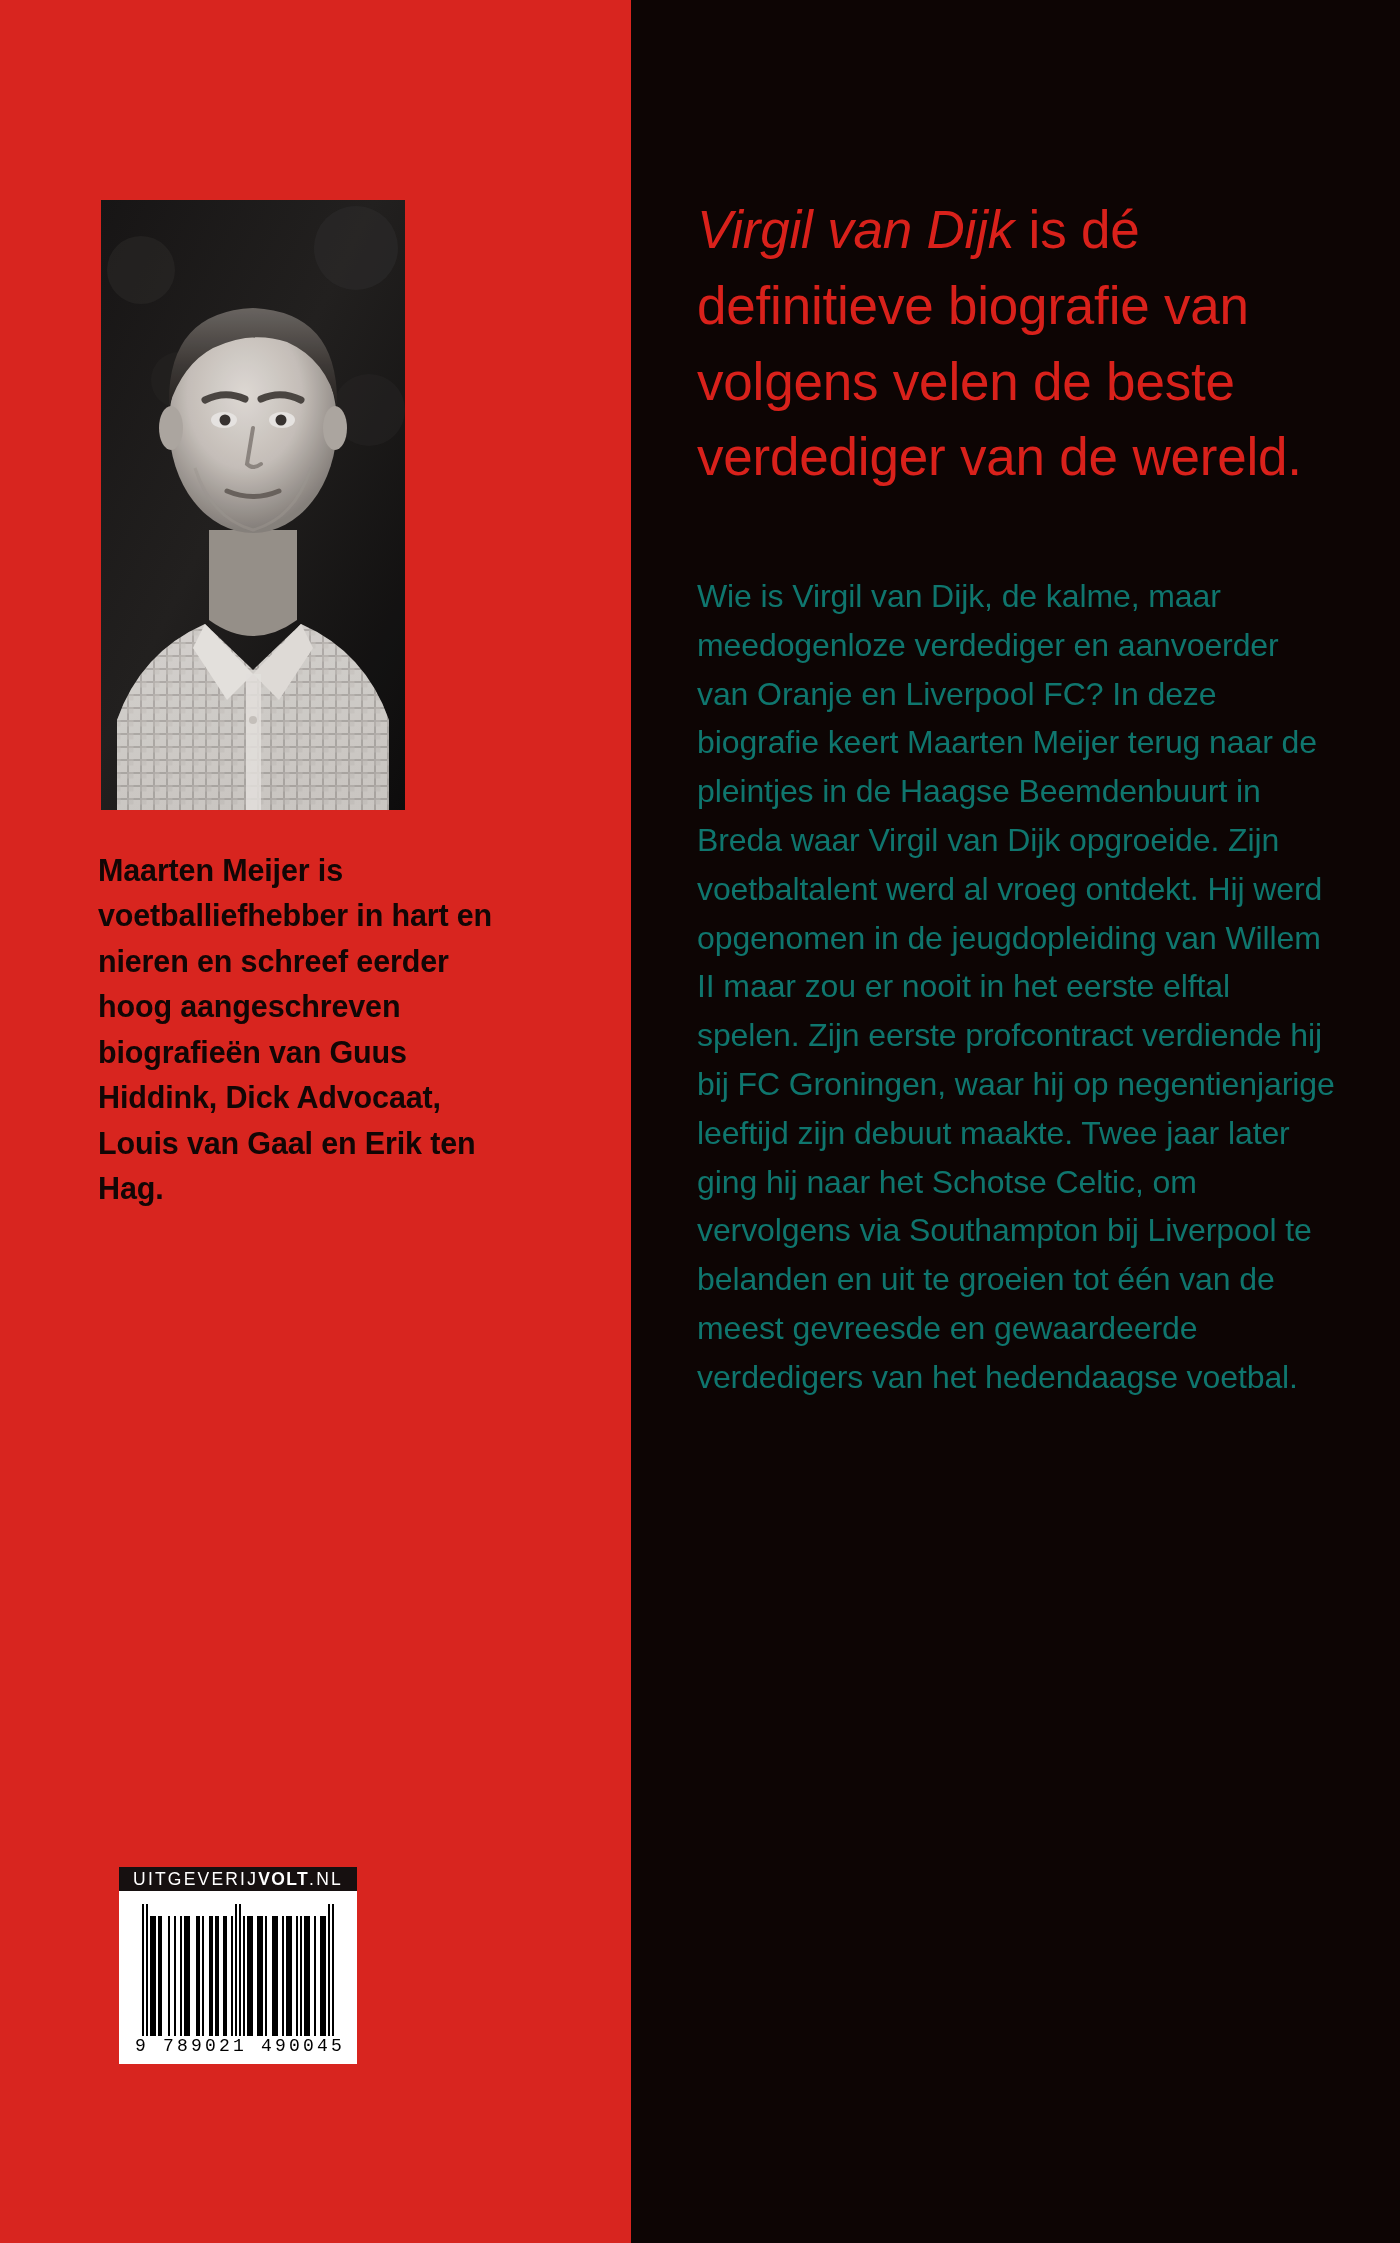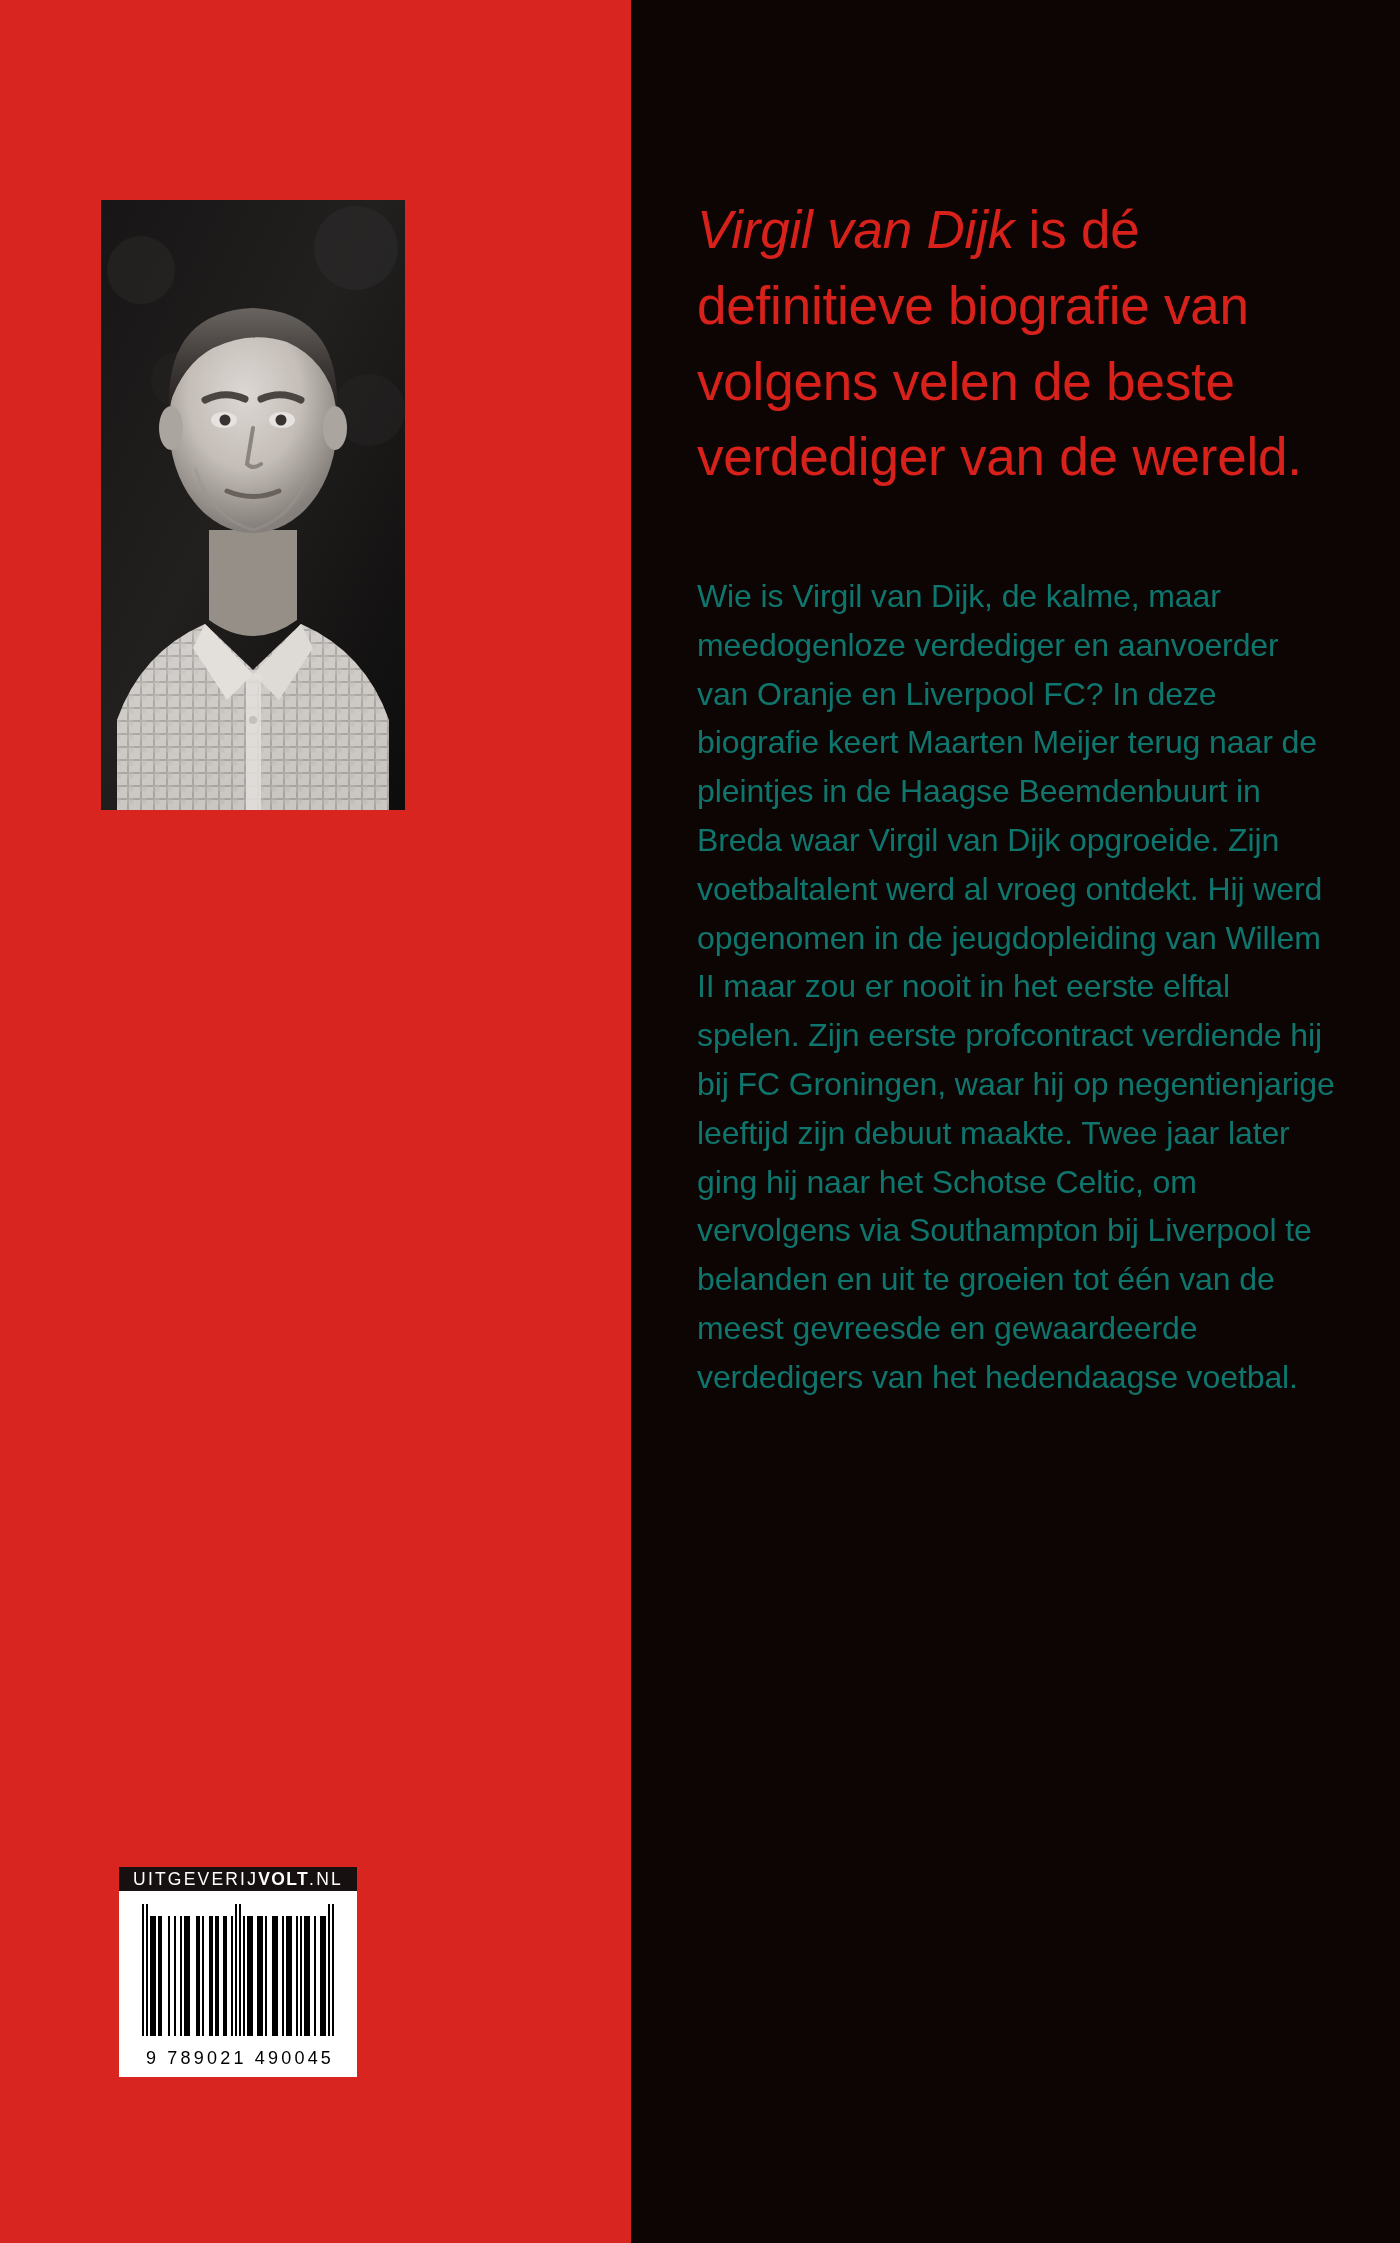--- a/index.html
+++ b/index.html
@@ -95,25 +95,25 @@
     display: flex;
     align-items: flex-end;
     justify-content: center;
     height: 132px;
     gap: 0;
   }
   .bar { background: #000000; }
   .isbn-digits {
     display: block;
     text-align: center;
-    font-family: Liberation Sans, sans-serif;
+    font-family: Liberation Mono, monospace;
     font-size: 18px;
     letter-spacing: 3.2px;
     color: #000000;
-    margin-top: 12px;
+    margin-top: 0;
     padding-left: 4px;
   }
 
   
   .headline {
     position: absolute;
     left: 697px;
     top: 192px;
     width: 620px;
     color: #d9211b;
@@ -214,20 +214,23 @@
       <path d="M152 228 L146 264 Q152 270 160 264" stroke="#938c86" stroke-width="4" fill="none" stroke-linecap="round"></path>
 
       <path d="M126 291 Q152 302 178 291" stroke="#6e6761" stroke-width="5" fill="none" stroke-linecap="round"></path>
 
       <path d="M94 268 Q110 318 152 330 Q194 318 210 268" stroke="#a49d97" stroke-width="3" fill="none" opacity="0.5"></path>
 
       <rect width="304" height="610" fill="#000000" opacity="0.05"></rect>
     </svg>
   </div>
 
+  <div class="author-bio">
+    <span class="nm">Maarten Meijer</span><span> is voetballiefhebber in hart en nieren en schreef eerder hoog aangeschreven biografieën van Guus Hiddink, Dick Advocaat, Louis van Gaal en Erik ten Hag.</span>
+  </div>
 
   <div class="isbn-block">
     <div class="pub-bar">
       <span class="logo-text"><span>UITGEVERIJ</span><b>VOLT</b><span>.NL</span></span>
     </div>
     <div class="barcode-area">
       <div class="barcode-rows" id="barcode-rows">
           <div class="bar" style="width: 2.03419px; height: 132px; background: rgb(0, 0, 0);"></div>
           <div class="bar" style="width: 2.03419px; height: 132px; background: transparent;"></div>
           <div class="bar" style="width: 2.03419px; height: 132px; background: rgb(0, 0, 0);"></div>

